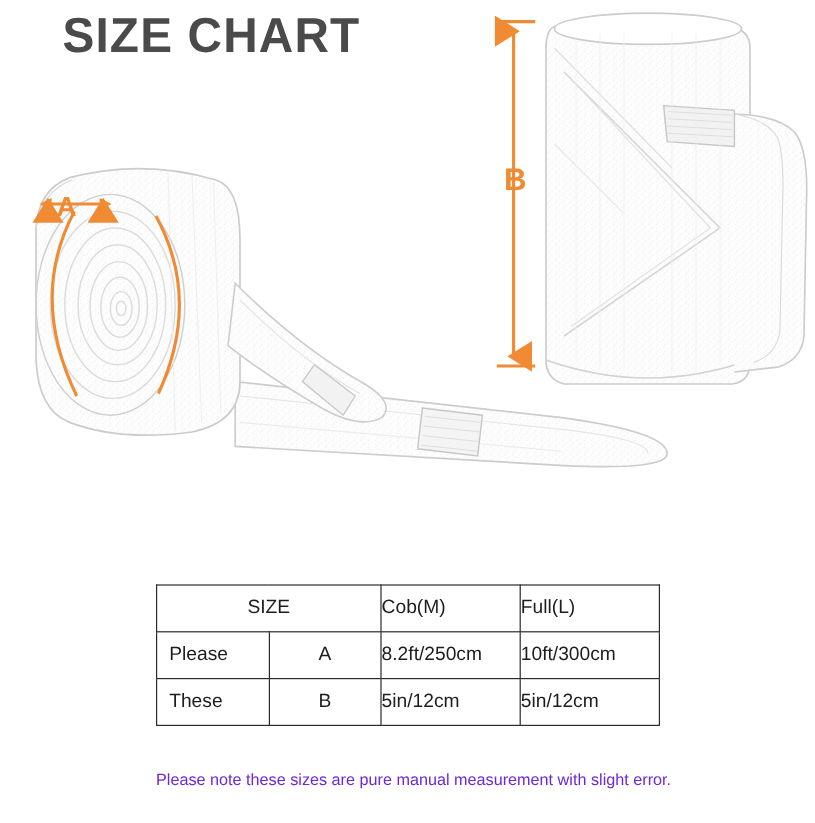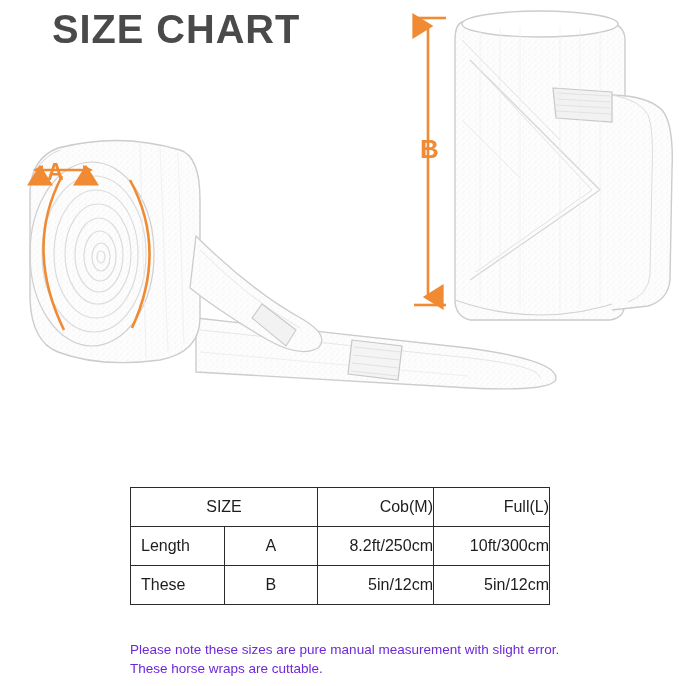--- a/index.html
+++ b/index.html
@@ -82,21 +82,21 @@
     width: 135px;
     text-align: left;
     padding-left: 10px !important;
   }
   .c-letter {
     width: 55px;
     text-align: center;
   }
   .c-val {
     width: 115px;
-    text-align: right;
+    text-align: left;
   }
   .head-size-cell {
     text-align: center;
   }
   .row-head td {
     font-size: 16px;
   }
 
   
   .note {
@@ -230,33 +230,32 @@
 
   <div class="table-wrap">
     <table class="size-table">
       <tbody>
         <tr class="row-head">
           <td class="head-size-cell" colspan="2">SIZE</td>
           <td class="c-val">Cob(M)</td>
           <td class="c-val">Full(L)</td>
         </tr>
         <tr>
-          <td class="c-label">Length</td>
+          <td class="c-label">Please</td>
           <td class="c-letter">A</td>
           <td class="c-val">8.2ft/250cm</td>
           <td class="c-val">10ft/300cm</td>
         </tr>
         <tr>
           <td class="c-label">These</td>
           <td class="c-letter">B</td>
           <td class="c-val">5in/12cm</td>
           <td class="c-val">5in/12cm</td>
         </tr>
       </tbody>
     </table>
   </div>
 
   <div class="note">
     <div>Please note these sizes are pure manual measurement with slight error.</div>
-    <div>These horse wraps are cuttable.</div>
   </div>
 
 </div>
 
 </body></html>

